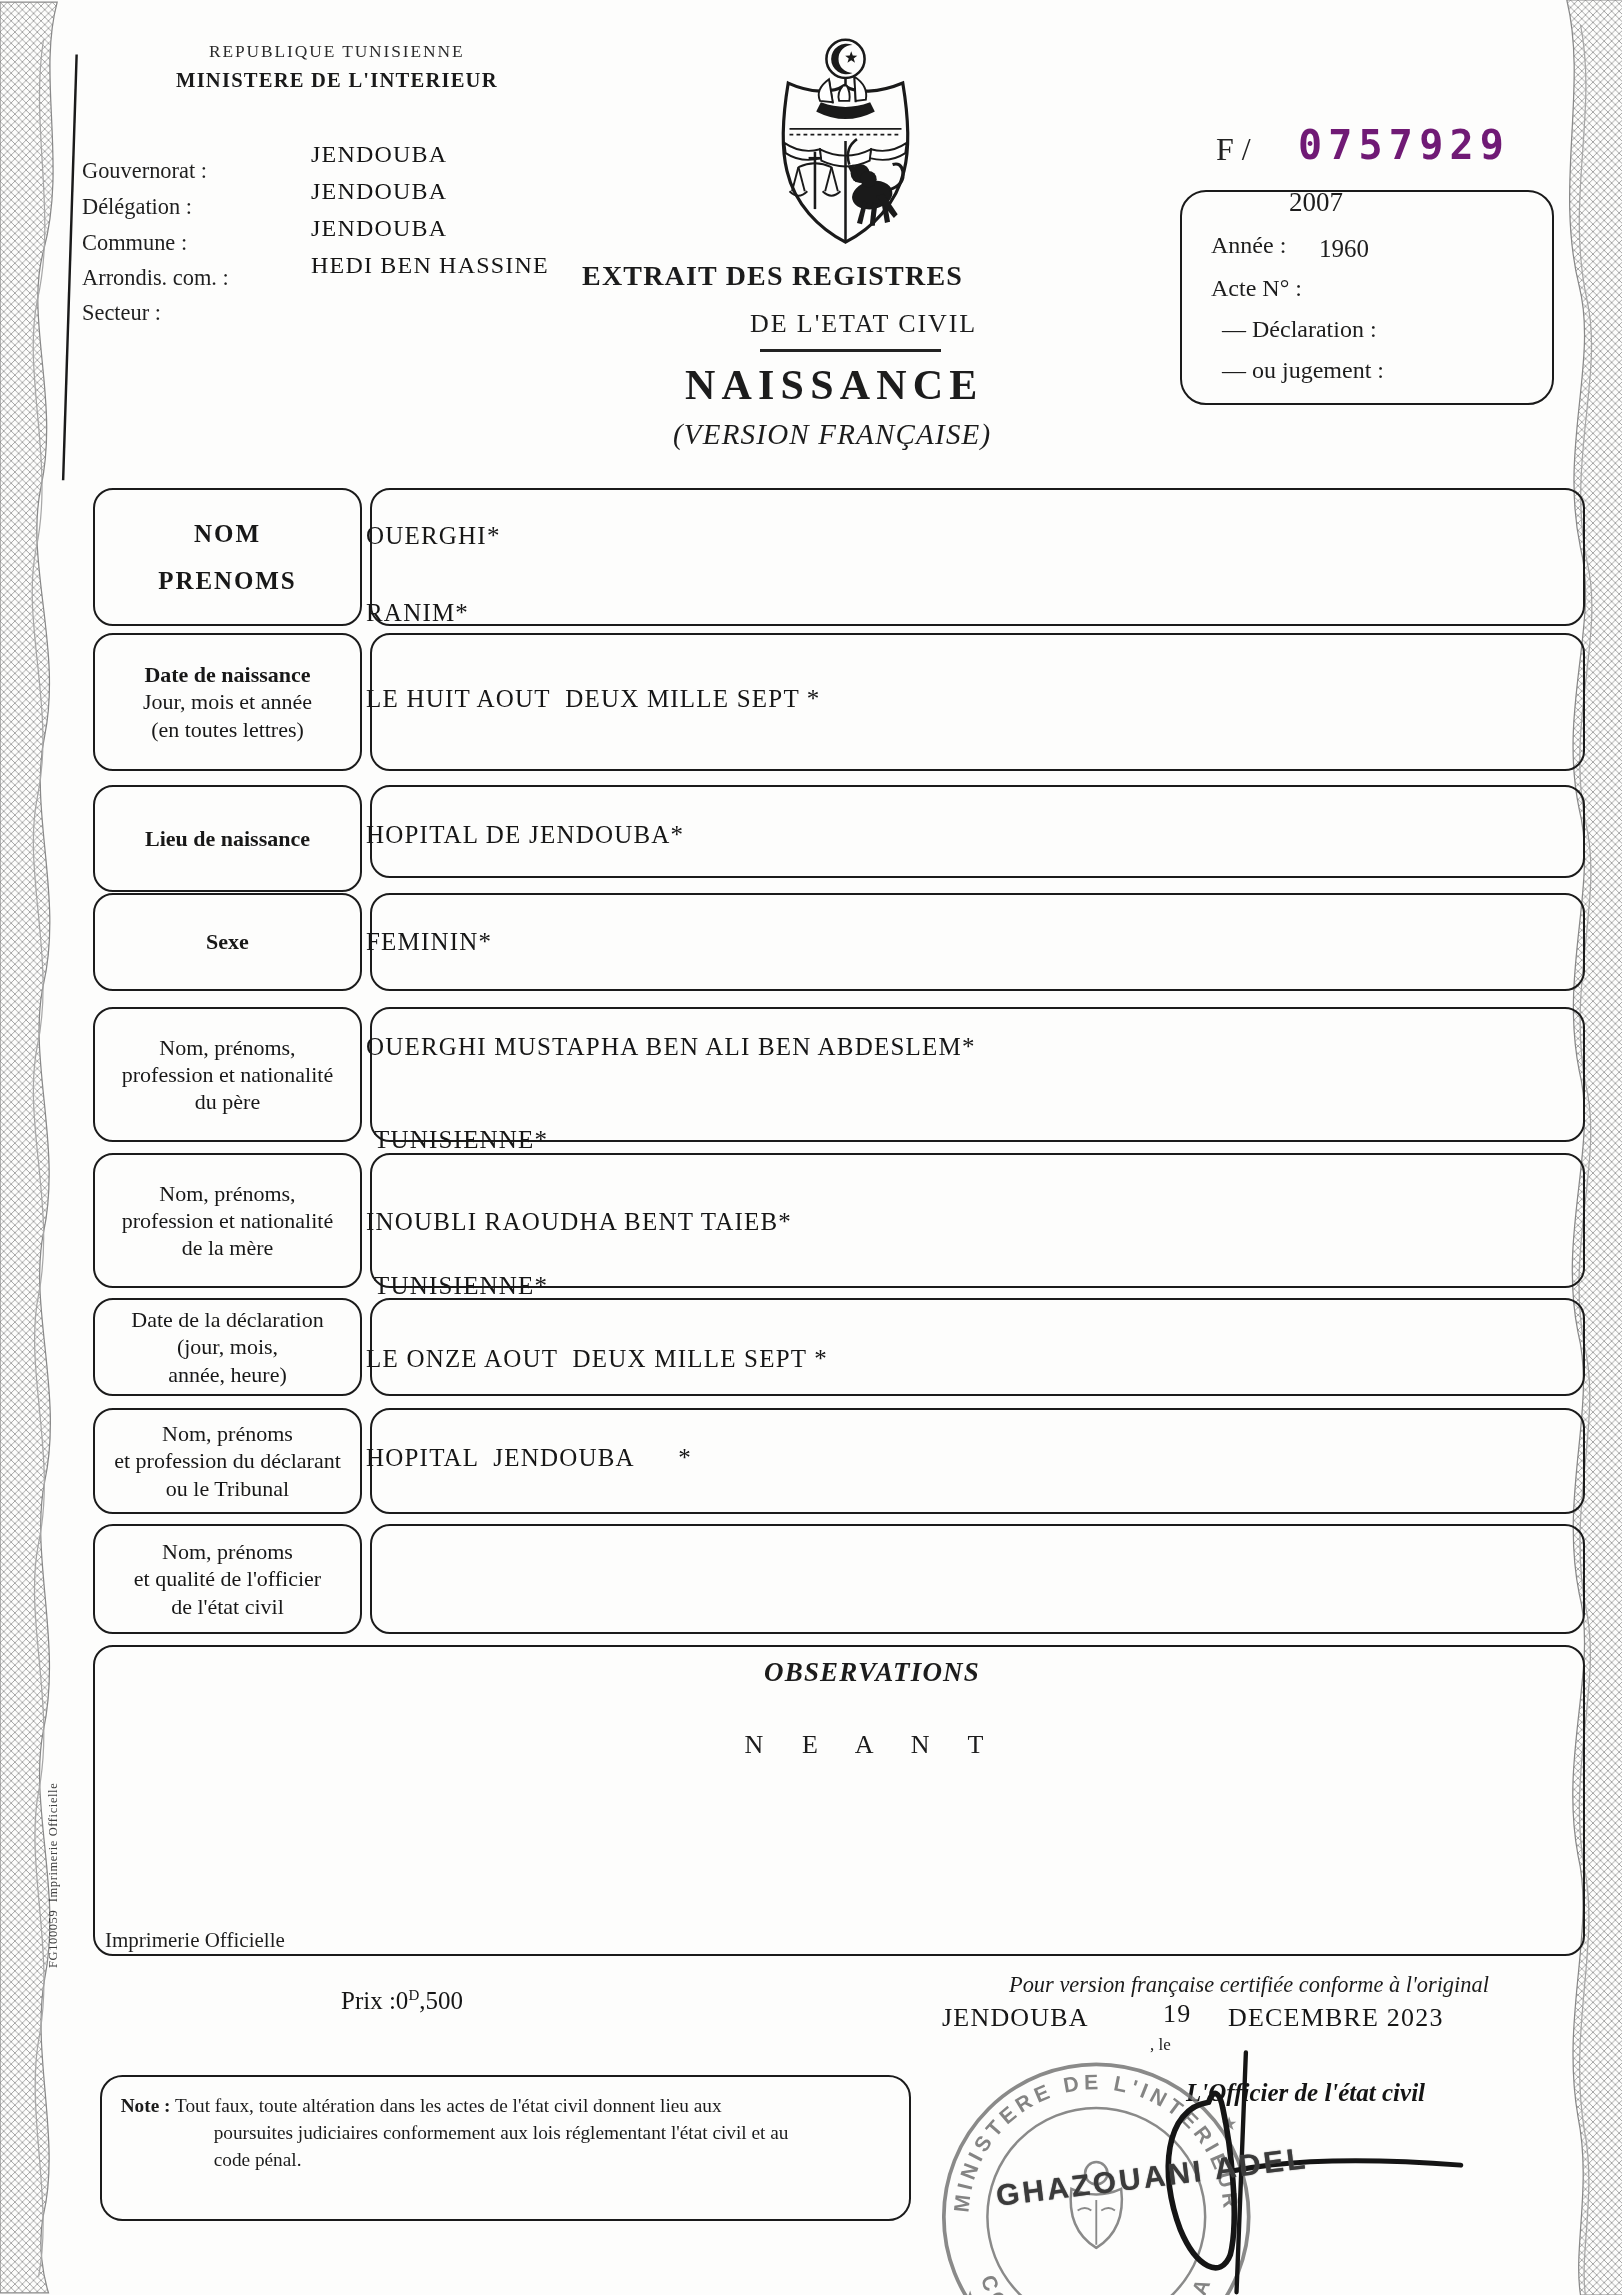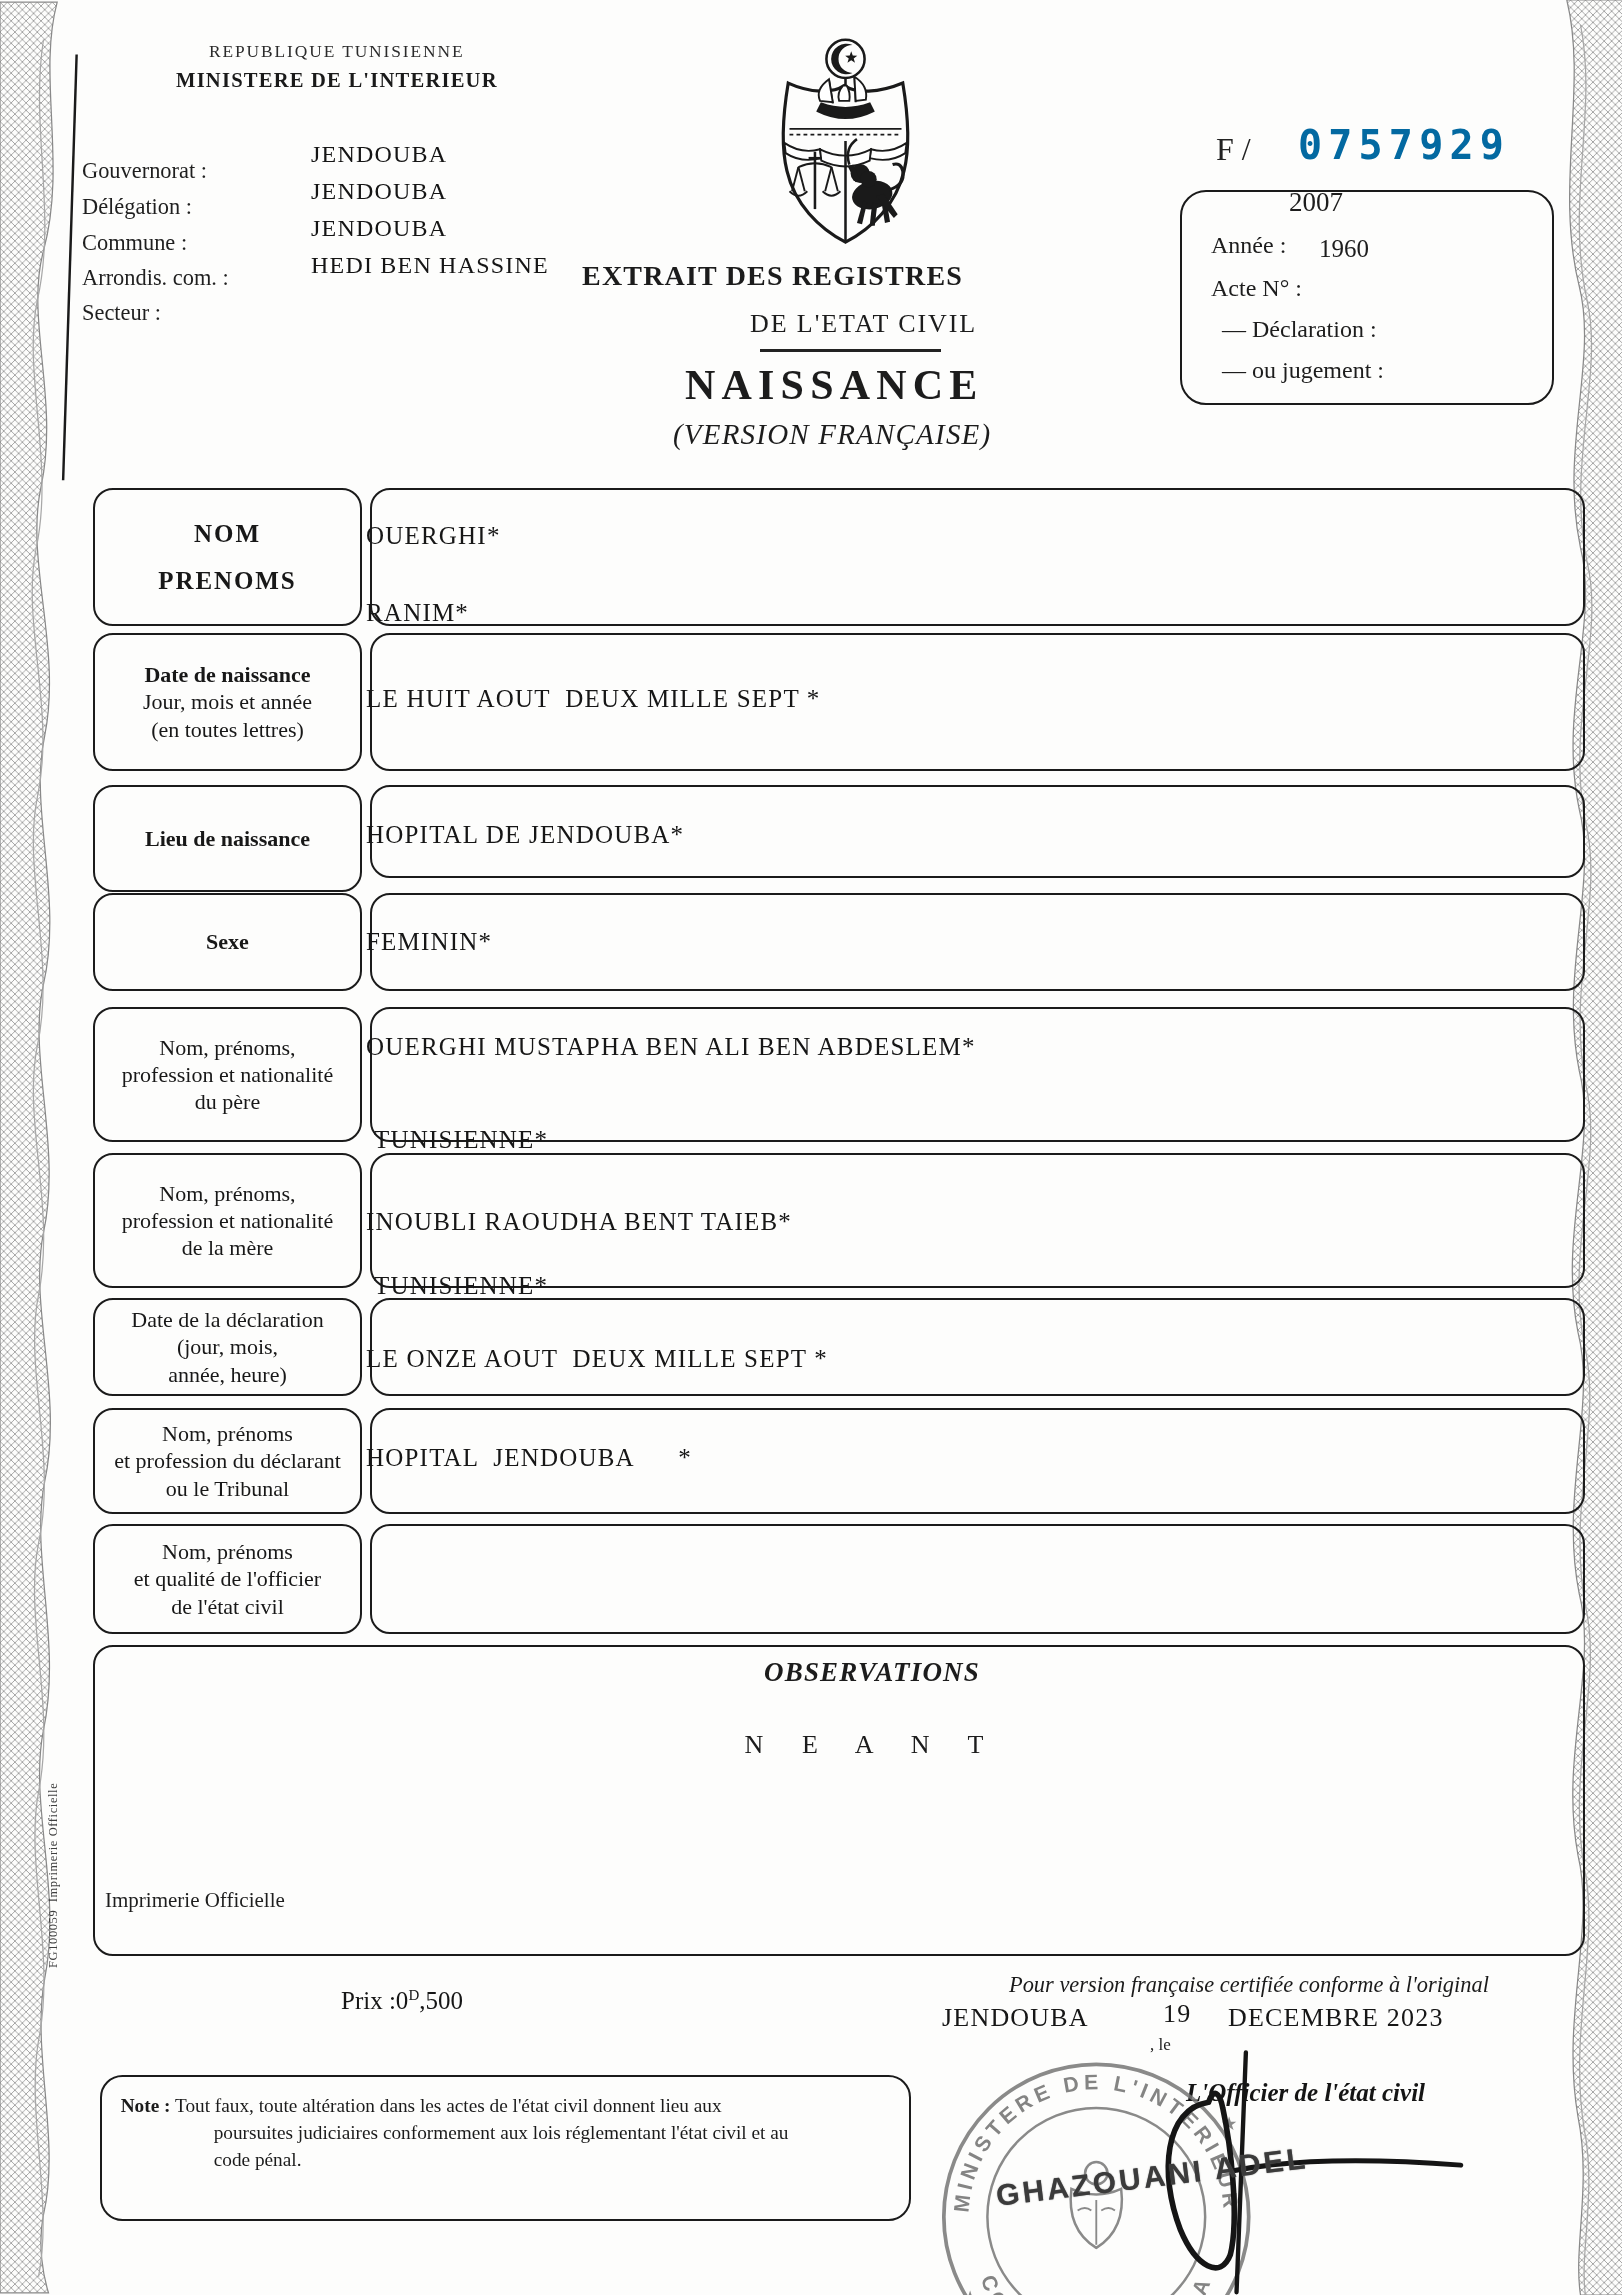--- a/index.html
+++ b/index.html
@@ -28,21 +28,21 @@
   
   .hsmall{font-size:17.4px;letter-spacing:1.9px;color:#2b2b2b;}
   .hmin{font-size:20.6px;font-weight:bold;letter-spacing:1.2px;color:#1a1a1a;}
   .hlbl{font-size:22.4px;color:#1f1f1f;}
   .hval{font-size:24px;letter-spacing:1.2px;white-space:pre;color:#151515;}
   .t1{font-size:28px;font-weight:bold;letter-spacing:1.2px;}
   .t2{font-size:26px;letter-spacing:1.9px;}
   .t3{font-size:42px;font-weight:bold;letter-spacing:6.2px;}
   .t4{font-size:29px;font-style:italic;letter-spacing:1.2px;}
   .serialF{font-size:32px;color:#222;}
-  .serialN{font-size:40px;font-weight:bold;letter-spacing:6.2px;font-family:"DejaVu Sans Mono",monospace;color:#0369a1;}
+  .serialN{font-size:40px;font-weight:bold;letter-spacing:6.2px;font-family:"DejaVu Sans Mono",monospace;color:#701a75;}
   .actbox{
     position:absolute;left:1180px;top:190px;width:374px;height:215px;
     border:2.5px solid #1a1a1a;border-radius:26px;box-sizing:border-box;
   }
   .actline{position:absolute;font-size:24px;color:#1d1d1d;}
   
   .obstitle{font-size:27px;font-weight:bold;font-style:italic;letter-spacing:1.2px;}
   .neant{font-size:26px;font-weight:normal;letter-spacing:16px;}
   
   .fsmall{font-size:21px;color:#1e1e1e;}
@@ -253,21 +253,21 @@
     <div class="lt">de l'état civil</div>
   </div>
   <div class="valbox" style="top:1524px;height:110px"></div>
 
   <div class="valbox" style="left:93px;width:1492px;top:1645px;height:311px"></div>
   <div class="abs obstitle" style="left:218px;top:1657px;width:1308px;text-align:center">OBSERVATIONS</div>
   <div class="abs neant" style="left:218px;top:1730px;width:1308px;text-align:center">N E A N T</div>
 
   <div class="sidenote">FG100059  Imprimerie Officielle</div>
 
-  <div class="abs fsmall" style="left:105px;top:1888px">Imprimerie Officielle</div>
+  <div class="abs fsmall" style="left:105px;top:1928px">Imprimerie Officielle</div>
   <div class="abs fprix" style="left:341px;top:1987px">
     <span>Prix :0</span><sup>D</sup><span>,500</span>
   </div>
 
   <div class="abs fcert" style="left:1009px;top:1972px">Pour version française certifiée conforme à l'original</div>
   <div class="abs fdate" style="left:942px;top:2003px">JENDOUBA</div>
   <div class="abs fdate" style="left:1163px;top:1999px">19</div>
   <div class="abs fdate" style="left:1228px;top:2003px">DECEMBRE 2023</div>
   <div class="abs fle" style="left:1150px;top:2035px">, le</div>
   <div class="abs foff" style="left:1186px;top:2079px">L'Officier de l'état civil</div>

